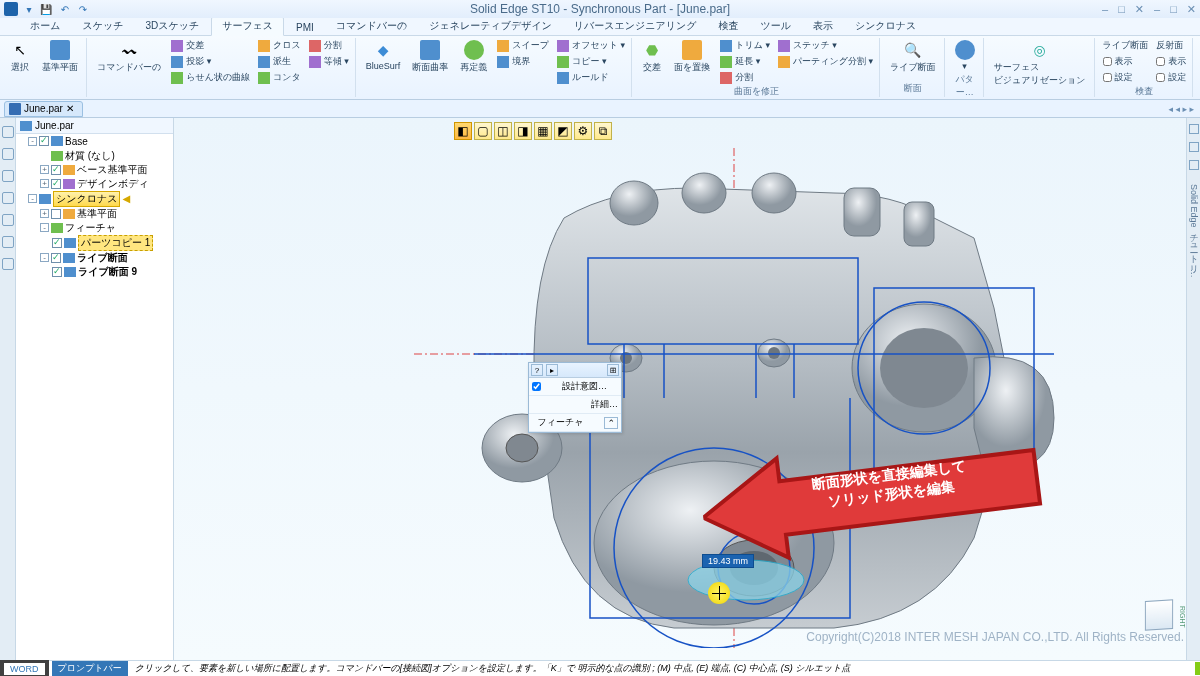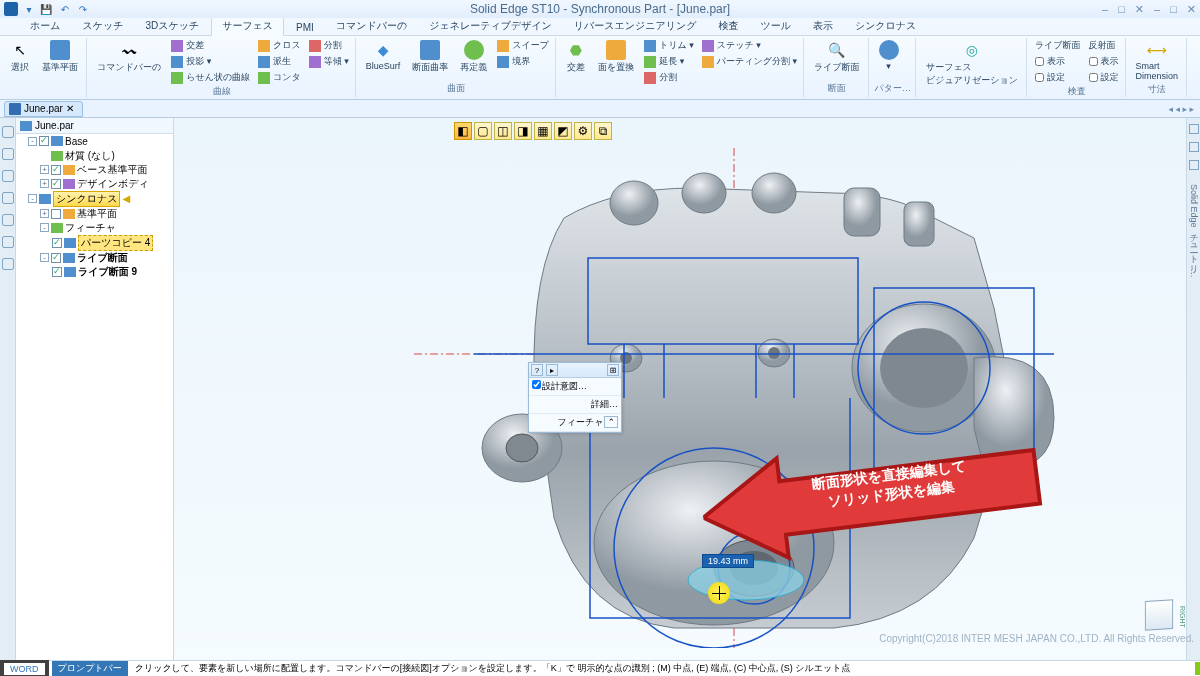--- a/index.html
+++ b/index.html
@@ -68,38 +68,38 @@
 .rightrail .vtxt { writing-mode: vertical-rl; font-size: 9px; color: #5a7896; margin-top: 6px; }
 
 
 .model { position: absolute; left: 240px; top: 30px; width: 700px; height: 500px; }
 .model svg { width: 100%; height: 100%; }
 
 .float-panel { position: absolute; left: 354px; top: 244px; width: 94px; background: #f6fbff; border: 1px solid #9bbad6; font-size: 9px; box-shadow: 1px 1px 3px rgba(0,0,0,.15); }
 .float-panel .fp-head { background: linear-gradient(#e8f3ff,#d6e8fb); display: flex; gap: 3px; padding: 1px 2px; border-bottom: 1px solid #b8cde1; }
 .float-panel .fp-head span { width: 12px; height: 12px; border: 1px solid #9bbad6; display:inline-flex; align-items:center; justify-content:center; font-size:8px; }
 .float-panel .fp-head .right { margin-left: auto; }
-.float-panel .fp-row { padding: 2px 3px; border-bottom: 1px solid #e0ebf5; display:flex; align-items:flex-start; gap:1px; }
+.float-panel .fp-row { padding: 2px 3px; border-bottom: 1px solid #e0ebf5; display:flex; align-items:center; gap:21px; }
 
 .dimbox { position: absolute; left: 528px; top: 436px; background: #1b63b0; color: #fff; font-size: 9px; padding: 1px 5px; border: 1px solid #0d4c8f; }
 
 .pointmark { position: absolute; left: 534px; top: 464px; width: 22px; height: 22px; background: radial-gradient(#fff56a,#f0d400); border-radius: 50%; display:flex; align-items:center; justify-content:center; }
 .pointmark::before { content: ""; width: 14px; height: 1px; background: #000; position: absolute; }
 .pointmark::after { content: ""; width: 1px; height: 14px; background: #000; position: absolute; }
 
 
 .callout { position: absolute; right: 158px; top: 324px; width: 340px; height: 110px; transform: rotate(-7deg); pointer-events: none; }
 .callout svg { width: 100%; height: 100%; }
 .callout .ct { position: absolute; left: 112px; top: 26px; color: #fff; font-size: 14px; font-weight: bold; line-height: 1.35; text-align: center; white-space: nowrap; }
 
 
 .promptbar { height: 16px; background: #fff; border-top: 1px solid #c7d8e6; display: flex; align-items: center; font-size: 9px; }
 .promptbar .pb-lbl { background: #3477b7; color: #fff; padding: 1px 6px; margin-right: 3px; }
-.promptbar .pb-seg { border-right: 5px solid #84cc16; padding: 0 4px; white-space: nowrap; overflow: hidden; }
-.copyright { position: absolute; right: 6px; bottom: 16px; font-size: 10px; color: #9fb3c6; }
+.promptbar .pb-seg { border-right: 5px solid #84cc16; padding: 0 4px; white-space: nowrap; overflow: hidden; font-style: italic; }
+.copyright { position: absolute; right: 16px; bottom: 16px; font-size: 12px; color: #9fb3c6; }
 
 
 .ic-blue { background: #4f8fce; }
 .ic-green { background: #6fbf4f; }
 .ic-orange { background: #efaa3e; }
 .ic-purple { background: #a06fcf; }
 .ic-red { background: #d66; }
 </style>
 </head>
 <body>
@@ -191,21 +191,20 @@
         <div class="rb-mini">
             <span class="mico ic-red"></span>
             <span>分割</span>
           </div>
         <div class="rb-mini">
             <span class="mico ic-purple"></span>
             <span>等傾 ▾</span>
           </div>
       </div>
     </div>
-    <div class="group-label">曲線</div>
   </div>
 
   <div class="group">
     <div class="group-row">
       <div class="rb-btn">
           <div class="ico" style="color:#3c8cd6">◆</div>
           <div class="lbl">BlueSurf</div>
         </div>
       <div class="rb-btn">
           <div class="ico ic-blue" style="border-radius:2px"></div>
@@ -218,22 +217,35 @@
       <div class="col">
         <div class="rb-mini">
             <span class="mico ic-orange"></span>
             <span>スイープ</span>
           </div>
         <div class="rb-mini">
             <span class="mico ic-blue"></span>
             <span>境界</span>
           </div>
       </div>
-    </div>
-    <div class="group-label">曲面</div>
+      <div class="col">
+        <div class="rb-mini">
+            <span class="mico ic-purple"></span>
+            <span>オフセット ▾</span>
+          </div>
+        <div class="rb-mini">
+            <span class="mico ic-green"></span>
+            <span>コピー ▾</span>
+          </div>
+        <div class="rb-mini">
+            <span class="mico ic-blue"></span>
+            <span>ルールド</span>
+          </div>
+      </div>
+    </div>
   </div>
 
   <div class="group">
     <div class="group-row">
       <div class="rb-btn">
           <div class="ico" style="color:#6fbf4f">⬣</div>
           <div class="lbl">交差</div>
         </div>
       <div class="rb-btn">
           <div class="ico ic-orange" style="border-radius:2px"></div>
@@ -257,20 +269,21 @@
         <div class="rb-mini">
             <span class="mico ic-purple"></span>
             <span>ステッチ ▾</span>
           </div>
         <div class="rb-mini">
             <span class="mico ic-orange"></span>
             <span>パーティング分割 ▾</span>
           </div>
       </div>
     </div>
+    <div class="group-label">曲面を修正</div>
   </div>
 
   <div class="group">
     <div class="group-row">
         <div class="rb-btn">
           <div class="ico" style="color:#3c8cd6">🔍</div>
           <div class="lbl">ライブ断面</div>
         </div>
       </div>
     <div class="group-label">断面</div>
@@ -408,21 +421,21 @@
               </span></li>
           <li><span class="nd">
                 <span class="exp">-</span>
                 <span class="ic ic-green"></span>
                 <span>フィーチャ</span>
               </span>
             <ul>
                 <li><span class="nd">
                     <span class="chk on"></span>
                     <span class="ic ic-blue"></span>
-                    <span class="sel2">パーツコピー 4</span>
+                    <span class="sel2">パーツコピー 1</span>
                   </span></li>
               </ul>
           </li>
           <li><span class="nd">
                 <span class="exp">-</span>
                 <span class="chk on"></span>
                 <span class="ic ic-blue"></span>
                 <b>ライブ断面</b>
               </span>
             <ul>

